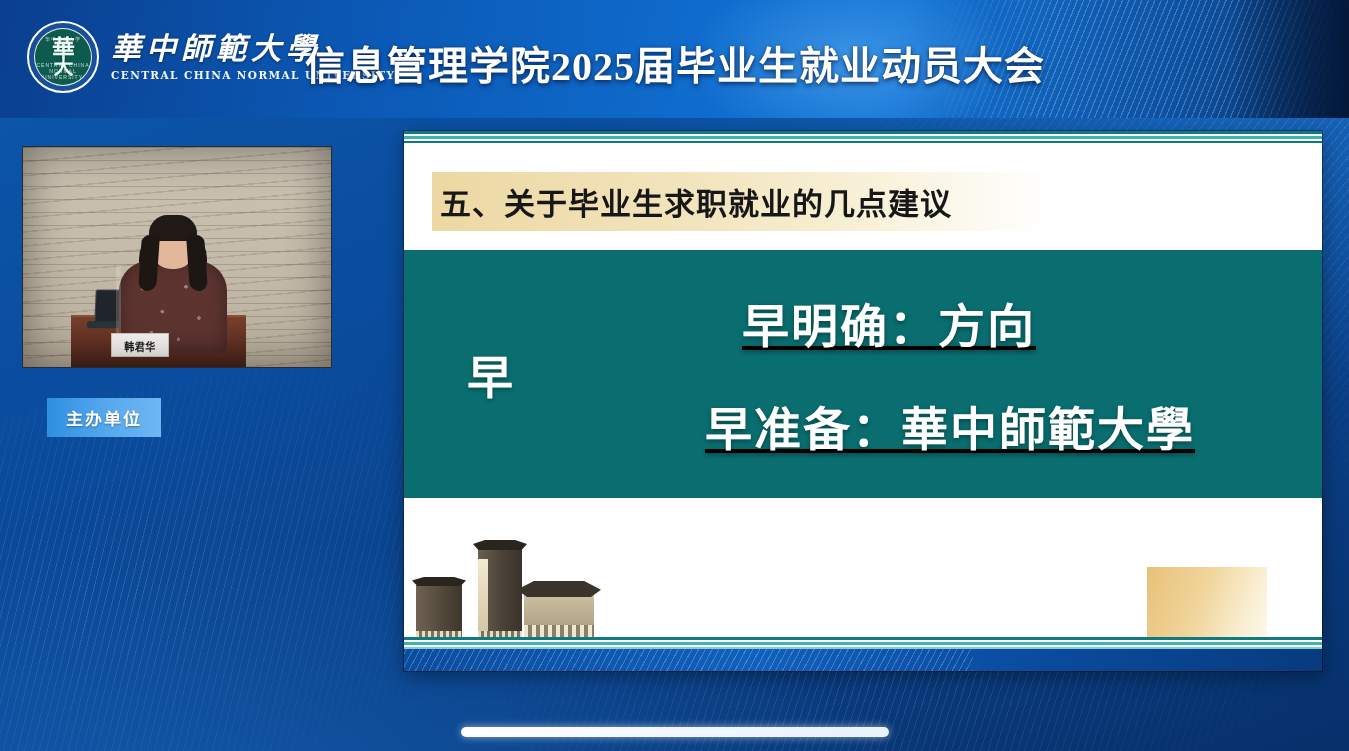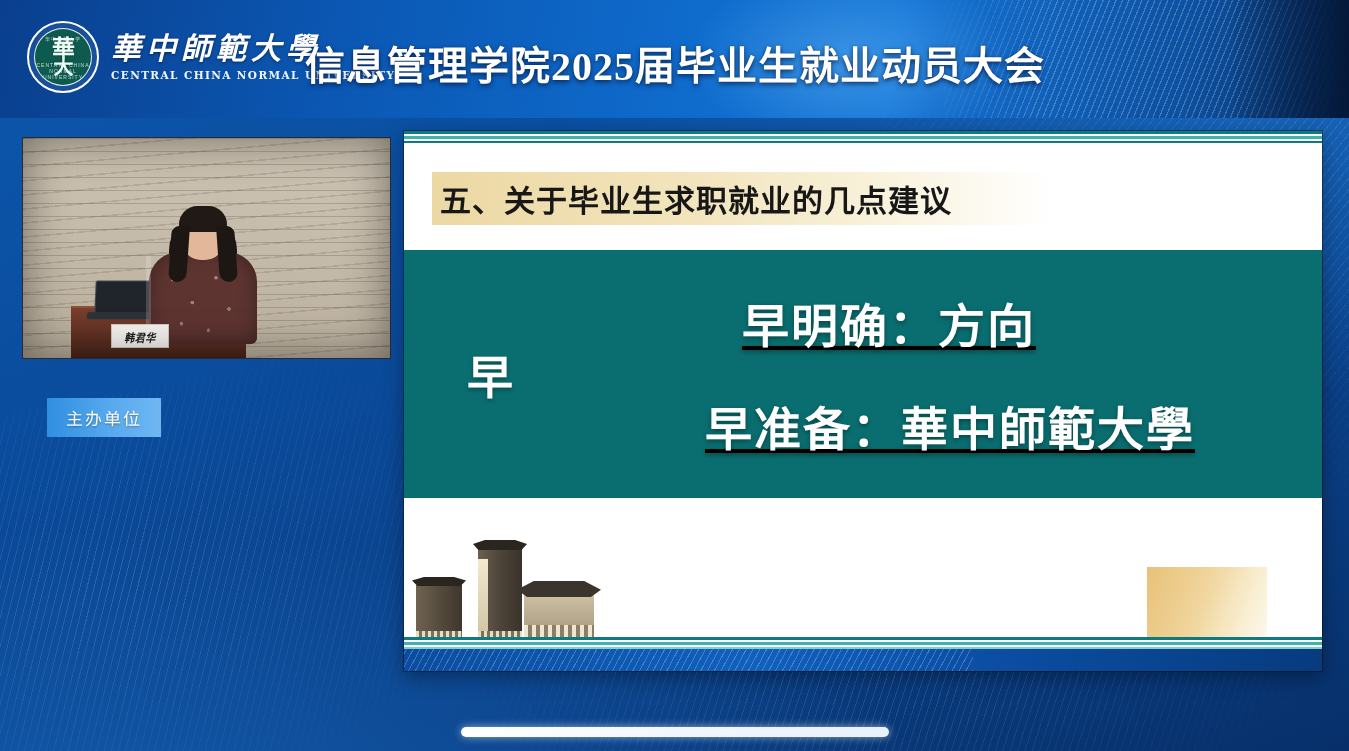--- a/index.html
+++ b/index.html
@@ -107,24 +107,23 @@
   #banner-title{
     position:absolute; left:305px; top:34px;
     color:#ffffff; font-size:40px; font-weight:700; letter-spacing:1px;
     white-space:nowrap;
     text-shadow:0 2px 5px rgba(0,20,60,.75), 0 0 1px rgba(0,0,0,.6);
     font-family:Liberation Serif, serif;
   }
 
   
   #video-panel{
-    position:absolute; left:22px; top:137px; width:369px; height:222px;
+    position:absolute; left:22px; top:146px; width:310px; height:222px;
     background:#101418; border:1px solid rgba(255,255,255,.10);
     overflow:hidden;
-    font-style:italic;
   }
   .hall-wall{
     position:absolute; inset:0;
     background:
       repeating-linear-gradient(180deg,
         rgba(0,0,0,.16) 0px, rgba(0,0,0,.16) 1px,
         rgba(0,0,0,0) 1px, rgba(0,0,0,0) 13px),
       linear-gradient(185deg,#cdc3b3 0%,#c6bcab 45%,#b8ad9b 100%);
   }
   .hall-wall::after{
@@ -190,21 +189,21 @@
     font-size:10px; color:#1c1c1c; letter-spacing:.5px; font-weight:600;
     transform:scaleY(1.15);
   }
   .vid-vignette{ position:absolute; inset:0;
     box-shadow:inset 0 0 46px rgba(0,0,0,.45); pointer-events:none; }
 
   #sponsor-badge{
     position:absolute; left:47px; top:398px;
     padding:7px 19px;
     background:linear-gradient(90deg,#2f8fe0 0%,#57a9ee 55%,#6fb7f2 100%);
-    color:#ffffff; font-size:17px; font-weight:400; letter-spacing:2px;
+    color:#ffffff; font-size:17px; font-weight:700; letter-spacing:2px;
     text-shadow:0 1px 2px rgba(0,0,0,.35);
     font-family:"DejaVu Sans","Liberation Sans",sans-serif;
   }
   #sponsor-name{
     position:absolute; left:50px; top:458px;
     color:#ffffff; font-size:22px; font-weight:700; letter-spacing:1.5px;
     text-shadow:0 1px 3px rgba(0,0,0,.4);
     font-family:"DejaVu Sans","Liberation Sans",sans-serif;
   }
 
@@ -217,21 +216,21 @@
   .stripe-band{ width:100%; display:block; }
   .stripe-band > i{ display:block; width:100%; }
   .top-band{ position:absolute; left:0; top:0; width:100%; }
   .top-band i:nth-child(1){ height:3px;  background:#0d7b7f; }
   .top-band i:nth-child(2){ height:2px;  background:#ffffff; }
   .top-band i:nth-child(3){ height:3px;  background:#3fb3ae; }
   .top-band i:nth-child(4){ height:2px;  background:#ffffff; }
   .top-band i:nth-child(5){ height:2px;  background:#0d7b7f; }
 
   #slide-heading{
-    position:absolute; left:28px; top:41px; width:620px; height:53px;
+    position:absolute; left:28px; top:41px; width:620px; height:59px;
     display:flex; align-items:center;
     background:linear-gradient(90deg,#ecd8a3 0%,#f2e4bd 42%,#f8f1d8 70%,#ffffff 100%);
   }
   #slide-heading span{
     color:#171717; font-size:31px; font-weight:700; letter-spacing:1px;
     padding-left:8px; white-space:nowrap;
     font-family:"DejaVu Sans","Liberation Sans",sans-serif;
   }
 
   #green-panel{

